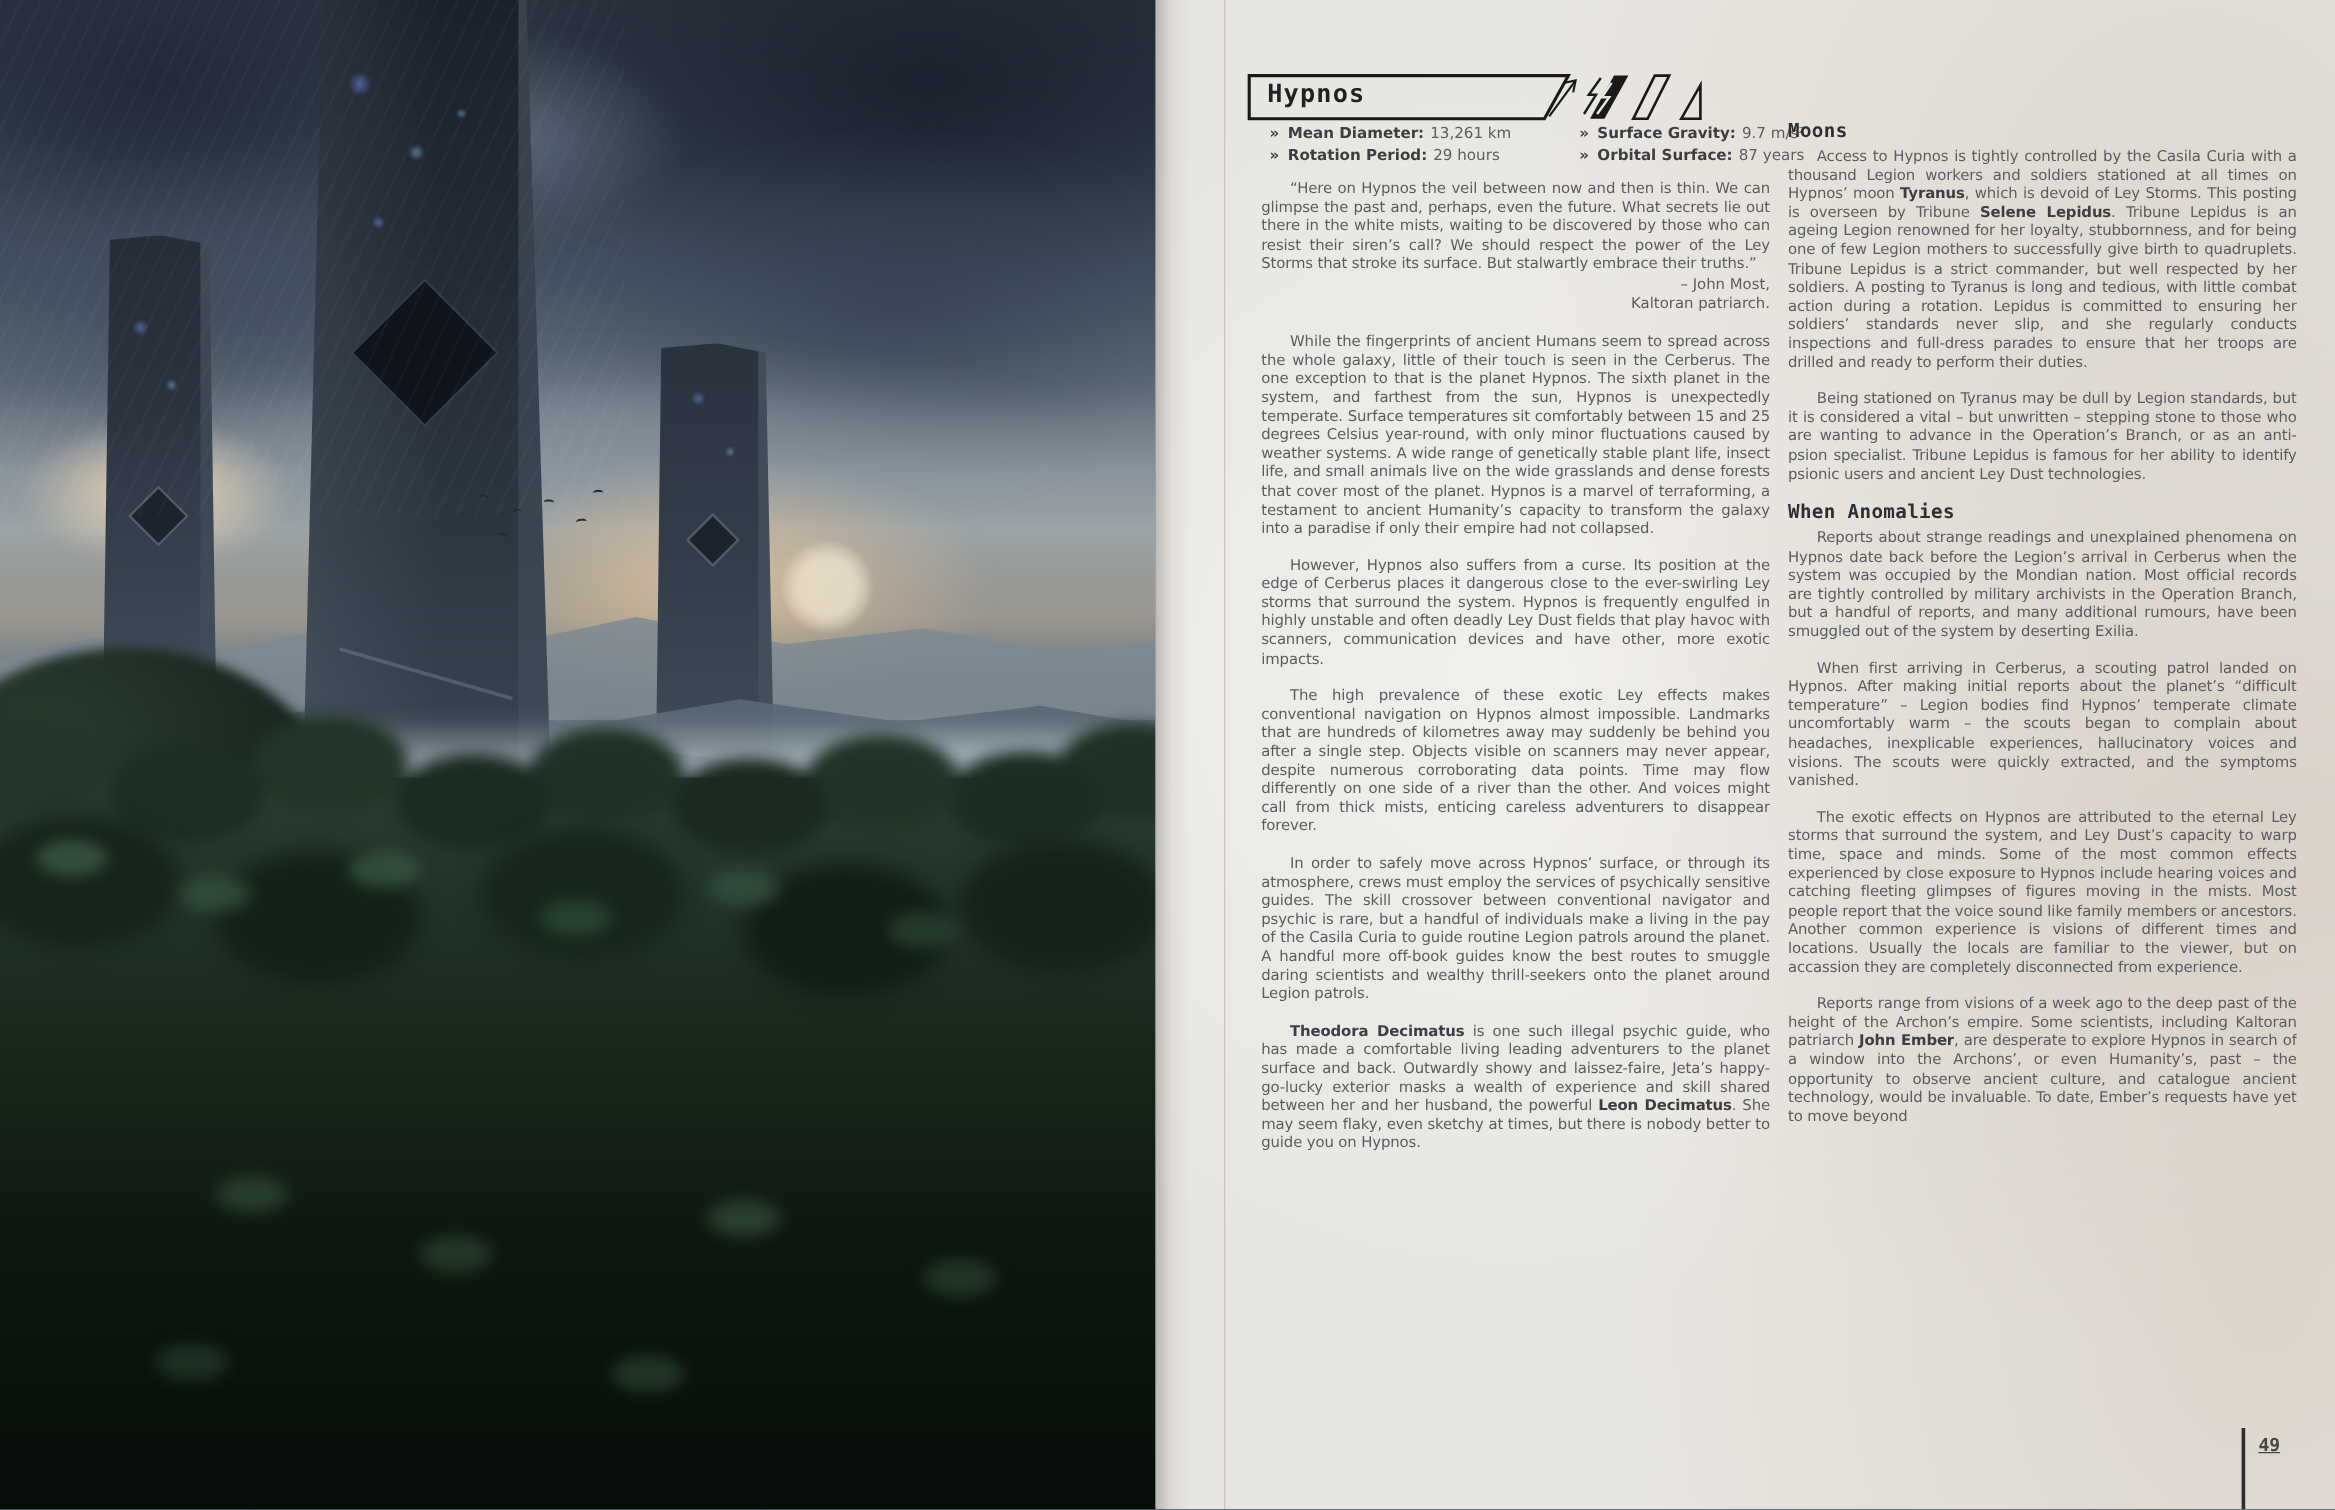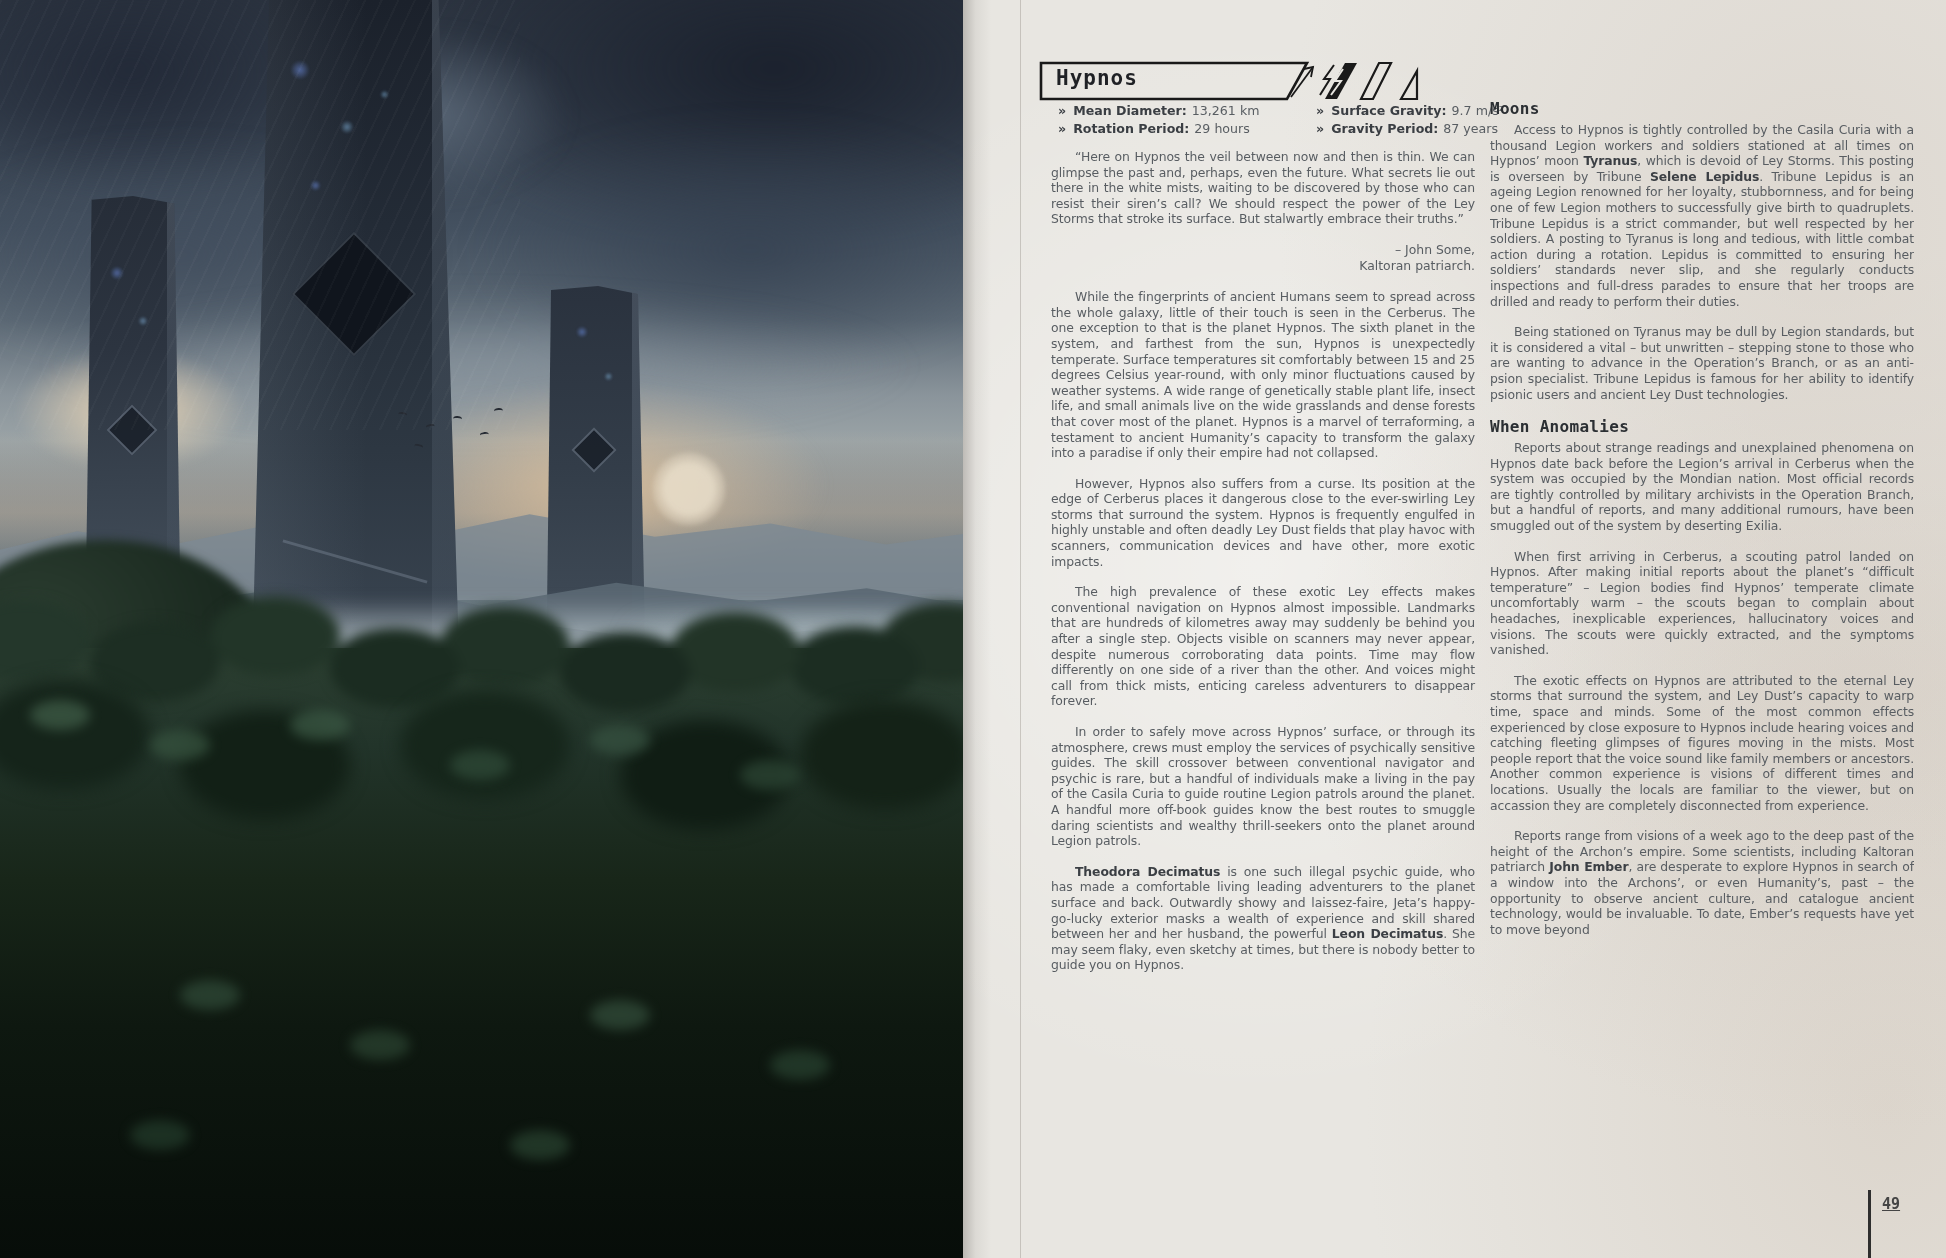--- a/index.html
+++ b/index.html
@@ -89,21 +89,21 @@
   .stats{position:absolute;left:95px;top:102px;width:428px;display:grid;
     grid-template-columns:250px auto;column-gap:8px;row-gap:1px;}
   .stat{font-size:12.6px;line-height:17px;color:#585d62;white-space:nowrap;}
   .stat .chev{font-weight:bold;color:#3a3e43;margin-right:7px;}
   .stat .slabel{font-weight:bold;color:#3a3e43;margin-right:5px;}
   .col{position:absolute;width:424px;}
   .leftcol{left:88px;top:149px;}
   .rightcol{left:527px;top:97px;max-height:1082px;overflow:hidden;}
   .col p{margin:0 0 15px;font-size:12.4px;line-height:15.6px;text-align:justify;
     color:#585d62;text-indent:24px;letter-spacing:-.1px;}
-  .col p.quote{margin-bottom:15px;}
+  .col p.quote{margin-bottom:2px;}
   .attrib{font-size:12.4px;line-height:15.6px;color:#585d62;text-align:right;margin:0 0 16px;}
   .col h2{margin:2px 0 4px;font-family:"DejaVu Sans Mono",monospace;font-weight:bold;
     font-size:16px;color:#2b2f33;letter-spacing:.3px;}
   .b{font-weight:bold;color:#3b3f44;}
   .pagenum{position:absolute;left:905px;top:1190px;display:flex;align-items:flex-start;}
   .pagenum .bar{display:block;width:3px;height:120px;background:#2e2e2e;margin-right:11px;}
   .pagenum .num{font-family:"DejaVu Sans Mono",monospace;font-weight:bold;font-size:15px;
     color:#454545;padding-top:5px;text-decoration:underline;}
 </style>
 </head>
@@ -181,27 +181,27 @@
         <polygon points="322,41 340,5 352,5 334,41" fill="none" stroke="#1a1a1a" stroke-width="2.2"></polygon>
         <polygon points="362,41 378,13 378,41" fill="none" stroke="#1a1a1a" stroke-width="2.2"></polygon>
       </g>
     </svg>
     <span class="title">Hypnos</span>
 
     <div class="stats">
       <div class="stat"><span class="chev">»</span><span class="slabel">Mean Diameter:</span><span class="sval">13,261 km</span></div>
       <div class="stat"><span class="chev">»</span><span class="slabel">Surface Gravity:</span><span class="sval">9.7 m/s²</span></div>
       <div class="stat"><span class="chev">»</span><span class="slabel">Rotation Period:</span><span class="sval">29 hours</span></div>
-      <div class="stat"><span class="chev">»</span><span class="slabel">Gravity Period:</span><span class="sval">87 years</span></div>
+      <div class="stat"><span class="chev">»</span><span class="slabel">Orbital Surface:</span><span class="sval">87 years</span></div>
     </div>
 
     <div class="col leftcol">
       <p class="quote">“Here on Hypnos the veil between now and then is thin. We can glimpse the past and, perhaps, even the future. What secrets lie out there in the white mists, waiting to be discovered by those who can resist their siren’s call? We should respect the power of the Ley Storms that stroke its surface. But stalwartly embrace their truths.”</p>
       <div class="attrib">
-        <div>– John Some,</div>
+        <div>– John Most,</div>
         <div>Kaltoran patriarch.</div>
       </div>
       <p><span>While the fingerprints of ancient Humans seem to spread across the whole galaxy, little of their touch is seen in the Cerberus. The one exception to that is the planet Hypnos. The sixth planet in the system, and farthest from the sun, Hypnos is unexpectedly temperate. Surface temperatures sit comfortably between 15 and 25 degrees Celsius year-round, with only minor fluctuations caused by weather systems. A wide range of genetically stable plant life, insect life, and small animals live on the wide grasslands and dense forests that cover most of the planet. Hypnos is a marvel of terraforming, a testament to ancient Humanity’s capacity to transform the galaxy into a paradise if only their empire had not collapsed.</span></p>
       <p><span>However, Hypnos also suffers from a curse. Its position at the edge of Cerberus places it dangerous close to the ever-swirling Ley storms that surround the system. Hypnos is frequently engulfed in highly unstable and often deadly Ley Dust fields that play havoc with scanners, communication devices and have other, more exotic impacts.</span></p>
       <p><span>The high prevalence of these exotic Ley effects makes conventional navigation on Hypnos almost impossible. Landmarks that are hundreds of kilometres away may suddenly be behind you after a single step. Objects visible on scanners may never appear, despite numerous corroborating data points. Time may flow differently on one side of a river than the other. And voices might call from thick mists, enticing careless adventurers to disappear forever.</span></p>
       <p><span>In order to safely move across Hypnos’ surface, or through its atmosphere, crews must employ the services of psychically sensitive guides. The skill crossover between conventional navigator and psychic is rare, but a handful of individuals make a living in the pay of the Casila Curia to guide routine Legion patrols around the planet. A handful more off-book guides know the best routes to smuggle daring scientists and wealthy thrill-seekers onto the planet around Legion patrols.</span></p>
       <p><span class="b">Theodora Decimatus</span><span> is one such illegal psychic guide, who has made a comfortable living leading adventurers to the planet surface and back. Outwardly showy and laissez-faire, Jeta’s happy-go-lucky exterior masks a wealth of experience and skill shared between her and her husband, the powerful </span><span class="b">Leon Decimatus</span><span>. She may seem flaky, even sketchy at times, but there is nobody better to guide you on Hypnos.</span></p>
     </div>
 
     <div class="col rightcol">

